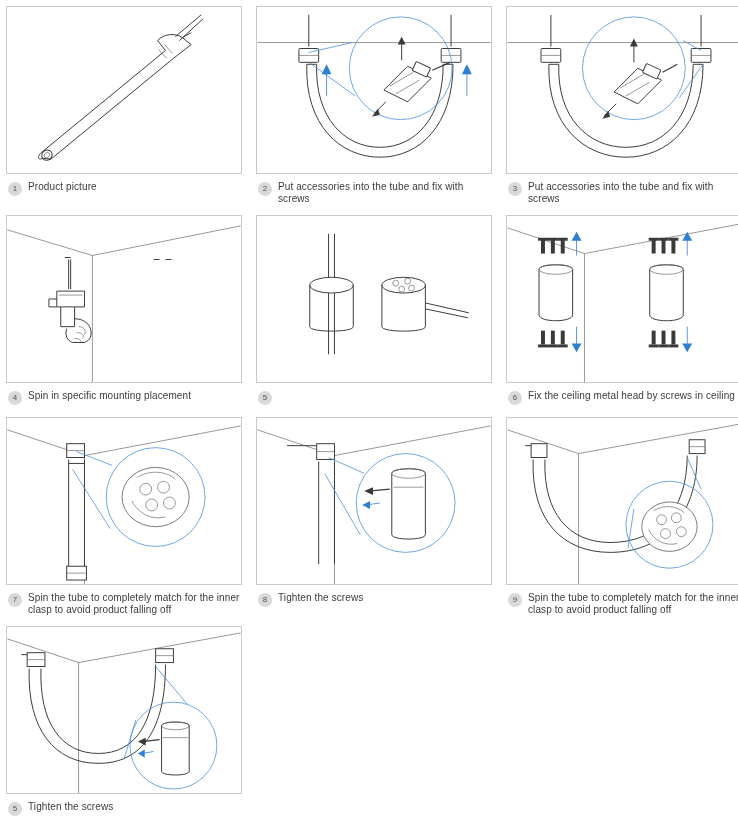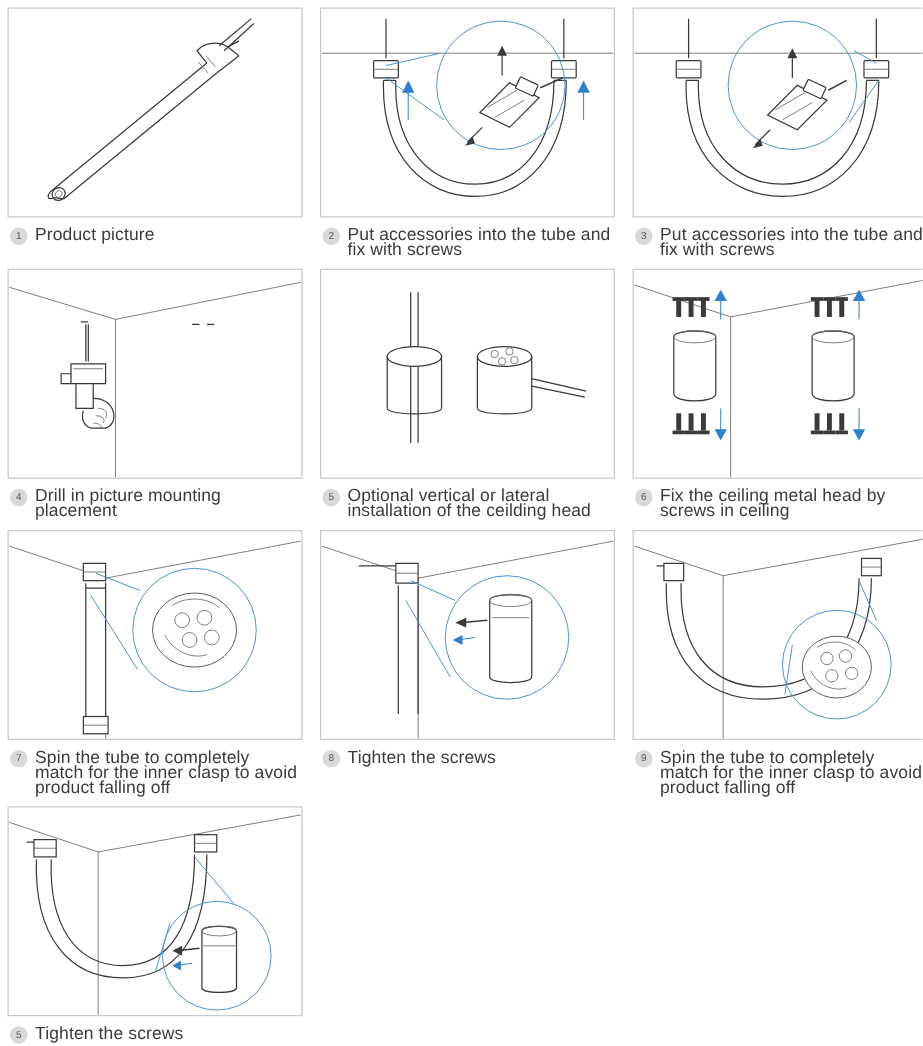--- a/index.html
+++ b/index.html
@@ -59,21 +59,21 @@
     border-radius: 50%;
     background: #d9d9d9;
     color: #555;
     font-size: 8px;
     line-height: 14px;
     text-align: center;
     margin-top: 1px;
     font-family: "Liberation Sans", sans-serif;
   }
   .captext {
-    font-size: 14px;
+    font-size: 10px;
     line-height: 12px;
     color: #3b3b3b;
     letter-spacing: 0.1px;
   }
   
   .ln { fill: none; stroke: #3a3a3a; stroke-width: 1; }
   .lnw { fill: none; stroke: #3a3a3a; stroke-width: 1.2; }
   .thin { fill: none; stroke: #6b6b6b; stroke-width: 0.7; }
   .blue { fill: none; stroke: #4a90d9; stroke-width: 0.8; }
   .bluefill { fill: #2f7fd0; }
@@ -215,21 +215,21 @@
           <path class="thin" d="M52 80 L76 80"></path>
 
           <path class="ln" d="M68 104 C76 104 82 108 84 114 C86 120 84 126 78 128 L66 128 C60 126 58 120 60 114"></path>
           <path class="thin" d="M72 112 C78 112 80 116 78 120"></path>
           <path class="thin" d="M70 118 C76 118 78 121 76 124"></path>
           <path class="thin" d="M68 124 C73 124 75 126 74 128"></path>
         </svg>
       </div>
       <div class="caption">
         <span class="badge">4</span>
-        <span class="captext">Drill in picture mounting placement</span>
+        <span class="captext">Spin in specific mounting placement</span>
       </div>
     </div>
 
     <div class="cell">
       <div class="panel">
         <svg viewBox="0 0 236 168">
 
           <path class="ln" d="M72 18 L72 64"></path>
           <path class="ln" d="M78 18 L78 64"></path>
           <ellipse class="wht" cx="75" cy="70" rx="22" ry="8"></ellipse>
@@ -246,21 +246,20 @@
           <circle class="thin" cx="156" cy="73" r="3"></circle>
           <path class="ln" d="M126 70 L126 112"></path>
           <path class="ln" d="M170 70 L170 112"></path>
           <path class="ln" d="M126 112 C126 118 170 118 170 112"></path>
           <path class="ln" d="M170 88 L214 98"></path>
           <path class="ln" d="M170 94 L213 103"></path>
         </svg>
       </div>
       <div class="caption">
         <span class="badge">5</span>
-        <span class="captext">Optional vertical or lateral installation of the ceilding head</span>
       </div>
     </div>
 
     <div class="cell">
       <div class="panel">
         <svg viewBox="0 0 236 168">
           <path class="thin" d="M0 12 L78 38 L236 8"></path>
           <path class="thin" d="M78 38 L78 168"></path>
 
           <g class="dk">

